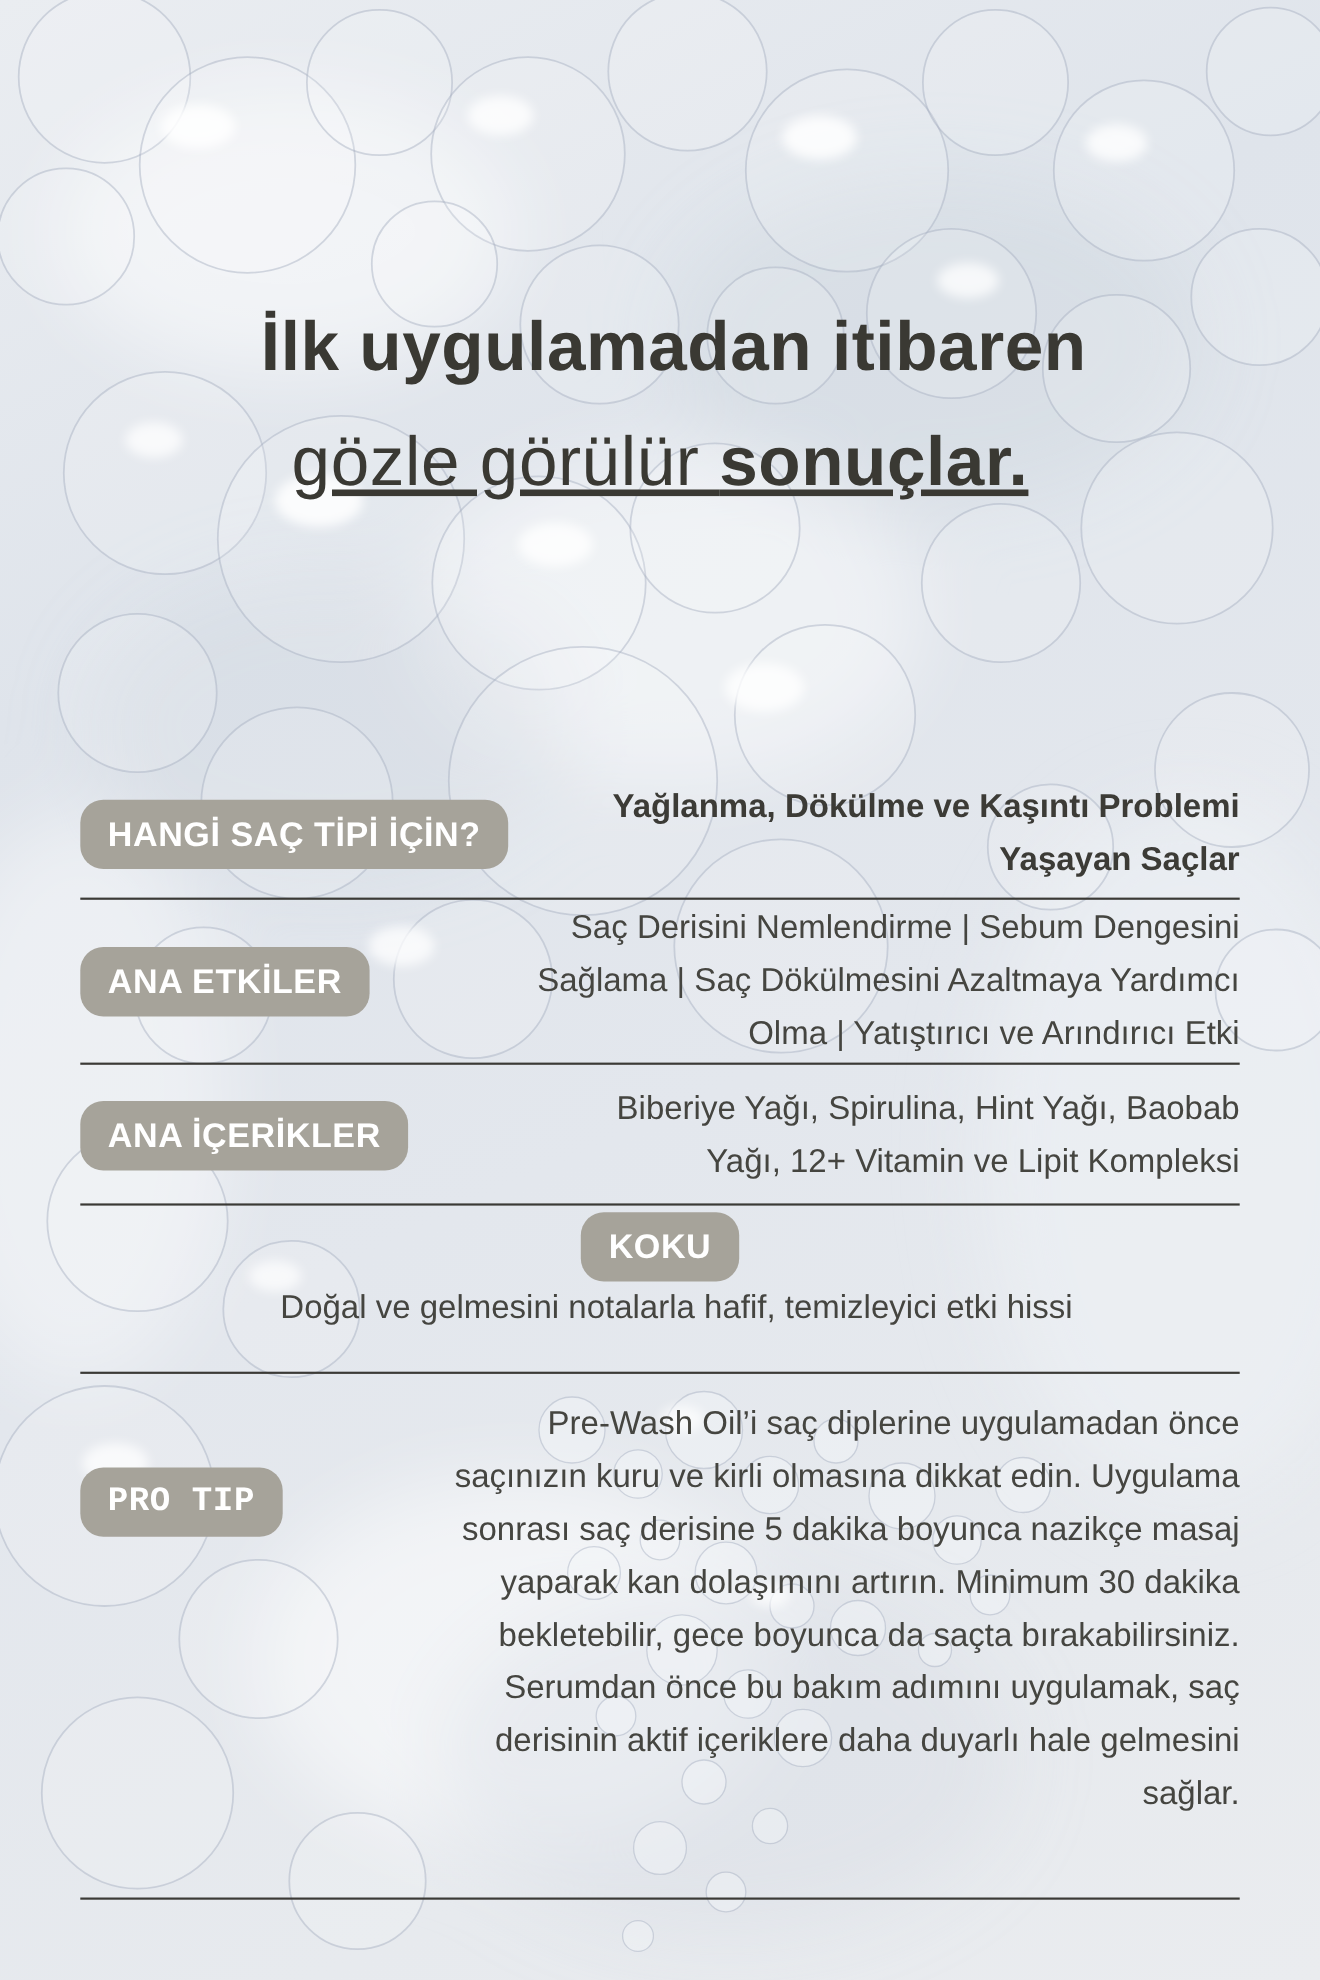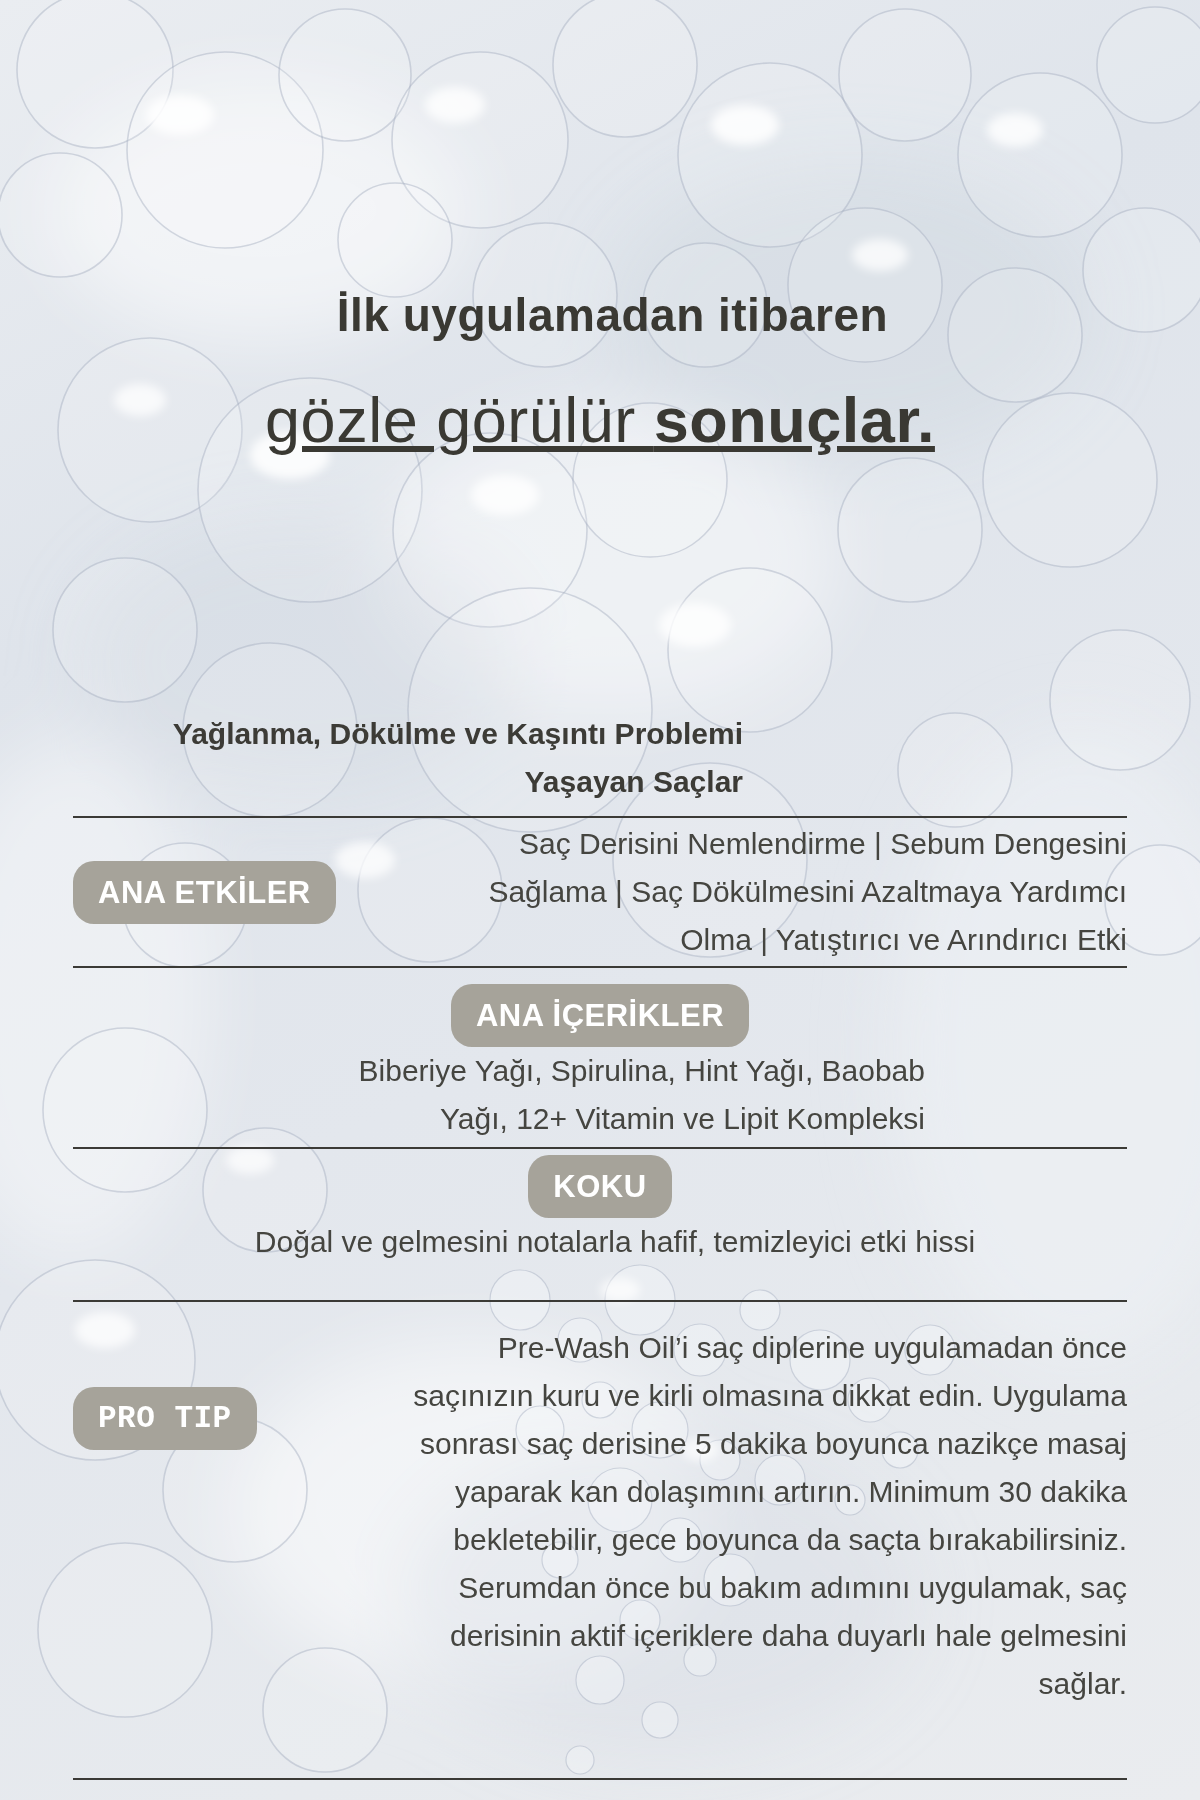--- a/index.html
+++ b/index.html
@@ -10,41 +10,41 @@
   }
   .poster{
     position:relative;width:1200px;height:1800px;overflow:hidden;
     background:linear-gradient(155deg,#eaedf1 0%,#dfe4eb 28%,#e3e7ed 55%,#e7eaee 82%,#eaecef 100%);
   }
   svg.foam{position:absolute;top:0;left:0;width:1200px;height:1800px;display:block;}
   .bub{fill:#ffffff;fill-opacity:.15;stroke:#a4aebf;stroke-opacity:.45;stroke-width:1.6;}
   .bub2{fill:#f6f8fb;fill-opacity:.4;stroke:#9aa6b8;stroke-opacity:.4;stroke-width:1.2;}
 
   .title{position:absolute;top:279px;left:0;width:1200px;text-align:center;color:#3a3933;}
-  .t1{font-size:46px;font-weight:700;line-height:72px;letter-spacing:.5px;margin-left:25px;}
+  .t1{font-size:63px;font-weight:700;line-height:72px;letter-spacing:.5px;margin-left:25px;}
   .t2{font-size:63px;font-weight:400;line-height:72px;margin-top:33px;letter-spacing:.5px;text-decoration:underline;}
   .t2 span{white-space:pre-wrap;}
   .t2 .b{font-weight:700;}
 
   .rows{position:absolute;top:700px;left:73px;width:1054px;}
   .row{display:flex;align-items:center;justify-content:space-between;}
   .divider{height:2px;background:#3b3a36;width:100%;}
   .chip{
     background:#a6a39a;color:#ffffff;font-weight:700;font-size:31px;line-height:31px;
     padding:16px 25px;border-radius:21px;white-space:nowrap;flex:0 0 auto;letter-spacing:.5px;
   }
   .value{
     margin-left:30px;flex:0 1 auto;text-align:right;
     color:#454540;font-size:30px;line-height:48px;
   }
   .row-1{padding:10px 0;}
   .row-1 .value{font-weight:700;max-width:640px;color:#3c3b36;}
   .row-2{padding:2px 0;}
   .row-2 .value{max-width:690px;}
-  .row-3{padding:16px 0 4px;flex-direction:column;}
+  .row-3{padding:16px 0 14px;}
   .row-3 .value{max-width:620px;}
   .row-4{padding:6px 0 34px;flex-direction:column;}
   .row-4 .value{max-width:900px;}
   .row-5{padding:22px 0 70px;align-items:flex-start;}
   .row-5 .chip{margin-top:63px;font-family:Liberation Mono, monospace;}
   .row-5 .value{max-width:750px;}
 </style>
 </head>
 <body>
 
@@ -154,20 +154,21 @@
   </svg>
 
   <div class="title">
     <div class="t1">İlk uygulamadan itibaren</div>
     <div class="t2"><span>gözle görülür </span><span class="b">sonuçlar.</span></div>
   </div>
 
   <div class="rows">
 
     <div class="row row-1">
+      <div class="chip"><span>HANGİ SAÇ TİPİ İÇİN?</span></div>
       <div class="value">Yağlanma, Dökülme ve Kaşıntı Problemi Yaşayan Saçlar</div>
     </div>
     <div class="divider"></div>
 
     <div class="row row-2">
       <div class="chip"><span>ANA ETKİLER</span></div>
       <div class="value">Saç Derisini Nemlendirme | Sebum Dengesini Sağlama | Saç Dökülmesini Azaltmaya Yardımcı Olma | Yatıştırıcı ve Arındırıcı Etki</div>
     </div>
     <div class="divider"></div>
 

